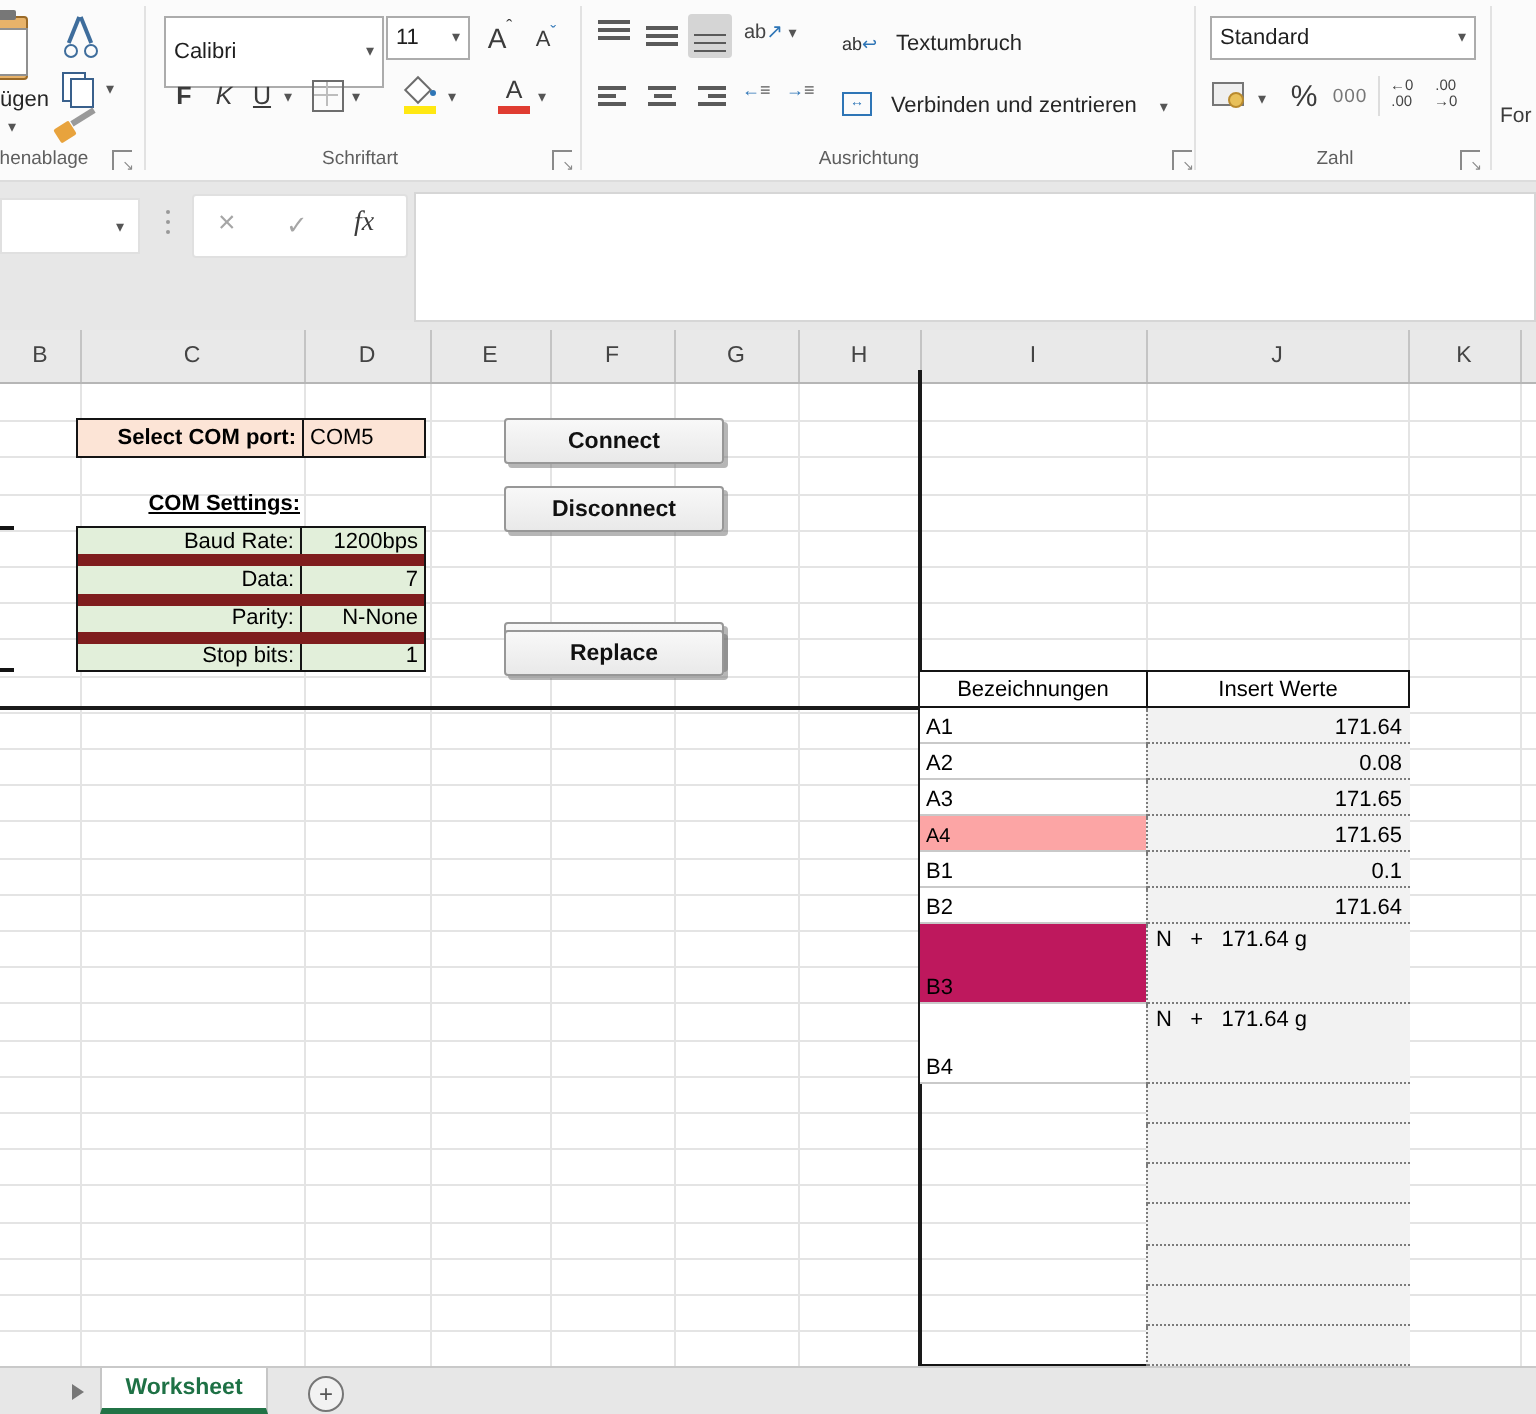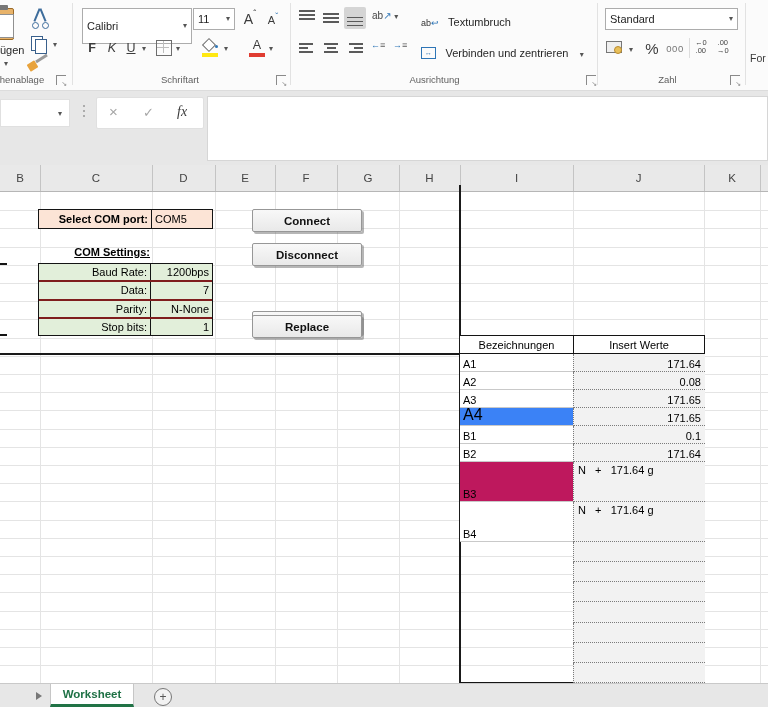--- a/index.html
+++ b/index.html
@@ -31,21 +31,21 @@
   
   #comport{position:absolute;left:38px;top:209px;width:175px;height:20px;border:1.5px solid #141414;
            display:flex;box-sizing:border-box;background:#FCE4D6;}
   #comport .lab{width:113px;border-right:1.5px solid #141414;box-sizing:border-box;font-weight:bold;font-size:11px;
                 display:flex;align-items:center;justify-content:flex-end;padding-right:3px;}
   #comport .val{flex:1;font-size:11px;display:flex;align-items:center;padding-left:3px;}
   #comtitle{position:absolute;left:40px;top:246px;width:110px;font-size:11px;font-weight:bold;
             text-decoration:underline;text-align:right;}
   #settings{position:absolute;left:38px;top:263px;width:175px;height:73px;border:1.5px solid #141414;
             box-sizing:border-box;display:flex;flex-direction:column;background:#E2EFDA;}
-  .srow{flex:1;display:flex;border-bottom:2px solid #7f1d1d;box-sizing:border-box;}
+  .srow{flex:1;display:flex;border-bottom:6px solid #7f1d1d;box-sizing:border-box;}
   .srow:last-child{border-bottom:none;}
   .srow .sl{width:112px;border-right:1px solid #141414;box-sizing:border-box;font-size:11px;
             display:flex;align-items:center;justify-content:flex-end;padding-right:3px;}
   .srow .sv{flex:1;font-size:11px;display:flex;align-items:center;justify-content:flex-end;padding-right:3px;}
   
   .formbtn{position:absolute;left:252px;width:108px;height:21px;border:1px solid #979797;border-radius:2px;
            background:linear-gradient(180deg,#F8F8F8,#E9E9E9);box-shadow:2px 2px 0 rgba(110,110,110,.5);
            display:flex;align-items:center;justify-content:center;font-size:11.5px;font-weight:bold;color:#111;cursor:default;}
   
   #datatable{position:absolute;left:460px;top:336px;width:245px;height:347px;}
@@ -350,21 +350,21 @@
     <div class="abs" style="left:112.5px;top:0;width:1.5px;height:18px;background:#141414;"></div>
     <div class="abs" style="left:0;top:-1.5px;width:245px;height:1.5px;background:#141414;"></div>
     <div class="abs" style="left:243.5px;top:-1.5px;width:1.5px;height:348px;background:#141414;"></div>
     <div class="abs" style="left:0;top:345.5px;width:245px;height:1.5px;background:#141414;"></div>
   <div style="position: absolute; left: 0px; top: 18px; width: 113px; height: 18px; background: rgb(255, 255, 255); border-bottom: 1px solid rgb(201, 201, 201); box-sizing: border-box; display: flex; align-items: flex-end; padding: 0px 0px 1px 3px; font-size: 11px;">A1</div>
       <div style="position: absolute; left: 113px; top: 18px; width: 132px; height: 18px; background: rgb(242, 242, 242); border-bottom: 1px dotted rgb(123, 123, 123); border-left: 1px dotted rgb(123, 123, 123); box-sizing: border-box; display: flex; font-size: 11px; align-items: flex-end; justify-content: flex-end; padding: 0px 4px 1px 0px;">171.64</div>
       <div style="position: absolute; left: 0px; top: 36px; width: 113px; height: 18px; background: rgb(255, 255, 255); border-bottom: 1px solid rgb(201, 201, 201); box-sizing: border-box; display: flex; align-items: flex-end; padding: 0px 0px 1px 3px; font-size: 11px;">A2</div>
       <div style="position: absolute; left: 113px; top: 36px; width: 132px; height: 18px; background: rgb(242, 242, 242); border-bottom: 1px dotted rgb(123, 123, 123); border-left: 1px dotted rgb(123, 123, 123); box-sizing: border-box; display: flex; font-size: 11px; align-items: flex-end; justify-content: flex-end; padding: 0px 4px 1px 0px;">0.08</div>
       <div style="position: absolute; left: 0px; top: 54px; width: 113px; height: 18px; background: rgb(255, 255, 255); border-bottom: 1px solid rgb(201, 201, 201); box-sizing: border-box; display: flex; align-items: flex-end; padding: 0px 0px 1px 3px; font-size: 11px;">A3</div>
       <div style="position: absolute; left: 113px; top: 54px; width: 132px; height: 18px; background: rgb(242, 242, 242); border-bottom: 1px dotted rgb(123, 123, 123); border-left: 1px dotted rgb(123, 123, 123); box-sizing: border-box; display: flex; font-size: 11px; align-items: flex-end; justify-content: flex-end; padding: 0px 4px 1px 0px;">171.65</div>
-      <div style="position: absolute; left: 0px; top: 72px; width: 113px; height: 18px; background: #3b82f6; border-bottom: 1px solid rgb(201, 201, 201); box-sizing: border-box; display: flex; align-items: flex-end; padding: 0px 0px 1px 3px; font-size: 16px;">A4</div>
+      <div style="position: absolute; left: 0px; top: 72px; width: 113px; height: 18px; background: #fca5a5; border-bottom: 1px solid rgb(201, 201, 201); box-sizing: border-box; display: flex; align-items: flex-end; padding: 0px 0px 1px 3px; font-size: 10px;">A4</div>
       <div style="position: absolute; left: 113px; top: 72px; width: 132px; height: 18px; background: rgb(242, 242, 242); border-bottom: 1px dotted rgb(123, 123, 123); border-left: 1px dotted rgb(123, 123, 123); box-sizing: border-box; display: flex; font-size: 11px; align-items: flex-end; justify-content: flex-end; padding: 0px 4px 1px 0px;">171.65</div>
       <div style="position: absolute; left: 0px; top: 90px; width: 113px; height: 18px; background: rgb(255, 255, 255); border-bottom: 1px solid rgb(201, 201, 201); box-sizing: border-box; display: flex; align-items: flex-end; padding: 0px 0px 1px 3px; font-size: 11px;">B1</div>
       <div style="position: absolute; left: 113px; top: 90px; width: 132px; height: 18px; background: rgb(242, 242, 242); border-bottom: 1px dotted rgb(123, 123, 123); border-left: 1px dotted rgb(123, 123, 123); box-sizing: border-box; display: flex; font-size: 11px; align-items: flex-end; justify-content: flex-end; padding: 0px 4px 1px 0px;">0.1</div>
       <div style="position: absolute; left: 0px; top: 108px; width: 113px; height: 18px; background: rgb(255, 255, 255); border-bottom: 1px solid rgb(201, 201, 201); box-sizing: border-box; display: flex; align-items: flex-end; padding: 0px 0px 1px 3px; font-size: 11px;">B2</div>
       <div style="position: absolute; left: 113px; top: 108px; width: 132px; height: 18px; background: rgb(242, 242, 242); border-bottom: 1px dotted rgb(123, 123, 123); border-left: 1px dotted rgb(123, 123, 123); box-sizing: border-box; display: flex; font-size: 11px; align-items: flex-end; justify-content: flex-end; padding: 0px 4px 1px 0px;">171.64</div>
       <div style="position: absolute; left: 0px; top: 126px; width: 113px; height: 40px; background: #be185d; border-bottom: 1px solid rgb(201, 201, 201); box-sizing: border-box; display: flex; align-items: flex-end; padding: 0px 0px 1px 3px; font-size: 11px;">B3</div>
       <div style="position: absolute; left: 113px; top: 126px; width: 132px; height: 40px; background: rgb(242, 242, 242); border-bottom: 1px dotted rgb(123, 123, 123); border-left: 1px dotted rgb(123, 123, 123); box-sizing: border-box; display: flex; font-size: 11px; align-items: flex-start; justify-content: flex-start; padding: 2px 0px 0px 4px; white-space: pre;">N   +   171.64 g</div>
       <div style="position: absolute; left: 0px; top: 166px; width: 113px; height: 40px; background: rgb(255, 255, 255); border-bottom: 1px solid rgb(201, 201, 201); box-sizing: border-box; display: flex; align-items: flex-end; padding: 0px 0px 1px 3px; font-size: 11px;">B4</div>
       <div style="position: absolute; left: 113px; top: 166px; width: 132px; height: 40px; background: rgb(242, 242, 242); border-bottom: 1px dotted rgb(123, 123, 123); border-left: 1px dotted rgb(123, 123, 123); box-sizing: border-box; display: flex; font-size: 11px; align-items: flex-start; justify-content: flex-start; padding: 2px 0px 0px 4px; white-space: pre;">N   +   171.64 g</div>
       <div style="position: absolute; left: 113px; top: 206px; width: 132px; height: 20.14px; background: rgb(242, 242, 242); border-bottom: 1px dotted rgb(123, 123, 123); border-left: 1px dotted rgb(123, 123, 123); box-sizing: border-box;"></div>

